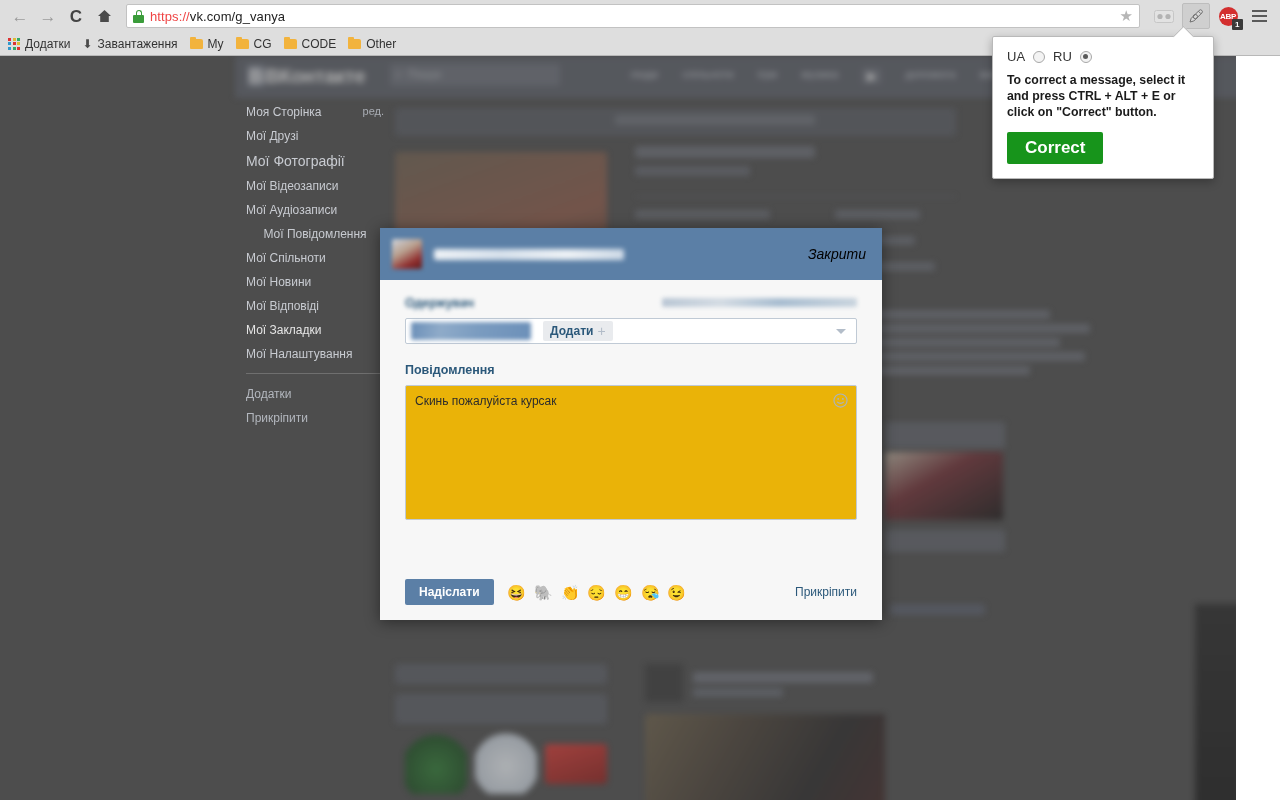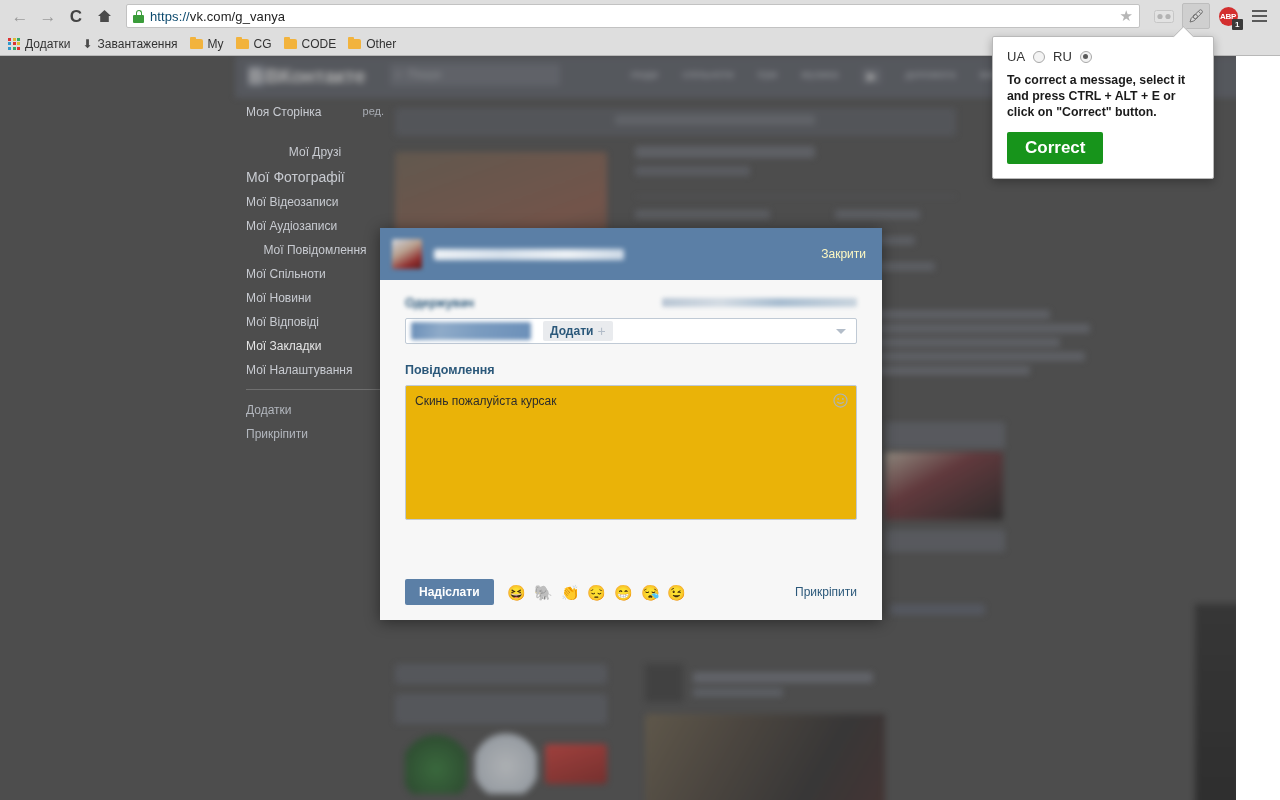--- a/index.html
+++ b/index.html
@@ -32,21 +32,21 @@
     flex: 1; height: 24px; margin: 0 6px 0 6px;
     background: #fff; border: 1px solid #c2c2c2; border-radius: 2px;
     display: flex; align-items: center; padding: 0 6px; gap: 6px;
     position: relative;
   }
   .lock-icon { width: 11px; height: 13px; position: relative; flex: 0 0 auto; }
   .lock-body { position: absolute; bottom: 0; left: 0; width: 11px; height: 8px; background: #3a9c3a; border-radius: 1px; }
   .lock-shackle { position: absolute; top: 0; left: 2.5px; width: 6px; height: 6px;
     border: 1.5px solid #3a9c3a; border-bottom: none; border-radius: 3px 3px 0 0; }
   .url-text { font-size: 13px; color: #222; white-space: nowrap; letter-spacing: .1px; }
-  .url-text .scheme { color: #0c4a6e; }
+  .url-text .scheme { color: #ef4444; }
   .star-icon { margin-left: auto; color: #b6b6b6; font-size: 15px; }
 
   .ext-btn {
     width: 28px; height: 26px; display: flex; align-items: center; justify-content: center;
     border-radius: 2px; flex: 0 0 auto; position: relative;
   }
   .ext-btn.pressed { background: #cfcfcf; border: 1px solid #bdbdbd; }
   .menu-btn { width: 26px; height: 26px; display: flex; flex-direction: column;
     align-items: center; justify-content: center; gap: 3px; }
   .menu-btn i { display: block; width: 15px; height: 2px; background: #5a5a5a; }
@@ -102,21 +102,21 @@
     z-index: 40; display: flex; flex-direction: column;
   }
   .modal-header {
     height: 52px; background: #5b7fa6; display: flex; align-items: center;
     padding: 0 16px 0 12px; position: relative;
   }
   .modal-avatar { width: 30px; height: 30px; border-radius: 2px; overflow: hidden; flex: 0 0 auto;
     background: linear-gradient(150deg,#cfd5dd 0%,#b9a08e 40%,#8f2d2d 75%,#5d2020 100%); filter: blur(2.2px); }
   .modal-title { margin-left: 12px; width: 190px; height: 11px; border-radius: 2px;
     background: linear-gradient(90deg,#eef2f6 0%,#d7e1ec 35%,#eef2f6 70%,#cdd9e6 100%); filter: blur(2.6px); }
-  .modal-close { margin-left: auto; color: #fef9c3; font-size: 12px; cursor: pointer; }
+  .modal-close { margin-left: auto; color: #000000; font-size: 14px; cursor: pointer; font-style: italic; }
 
   .modal-body { flex: 1; background: #f7f7f7; padding: 16px 25px 0 25px; }
   .field-head { display: flex; align-items: baseline; justify-content: space-between; margin-bottom: 8px; }
   .field-label { color: #2b587a; font-size: 12.5px; font-weight: bold; }
   .field-label.blurred { filter: blur(2.2px); }
   .field-hint { width: 195px; height: 9px; border-radius: 2px;
      background: linear-gradient(90deg,#b9c6d4 0%,#d3dbe3 30%,#a8bdd0 60%,#c9d4de 100%); filter: blur(2.2px); }
 
   .recipient-box {
     height: 26px; background: #fff; border: 1px solid #c0cad5; border-radius: 2px;
@@ -229,21 +229,21 @@
 
       <div class="vk-sidebar"></div>
     </div>
 
     <div style="position:absolute;left:235px;top:44px;width:160px;font-size:12px;">
       <div id="sidebar-list">
           <div class="vk-side-item" style="padding: 5px 11px; color: rgb(200, 203, 209); display: flex; justify-content: space-between; font-size: 12px;">
             <span>Моя Сторінка</span>
             <span style="color:#a9adb4;font-size:11px;">ред.</span>
           </div>
-          <div class="vk-side-item" style="padding: 5px 11px; color: rgb(200, 203, 209); display: flex; justify-content: center; font-size: 12px; margin-top: 16px;">
+          <div class="vk-side-item" style="padding: 5px 11px; color: rgb(200, 203, 209); display: flex; justify-content: flex-start; font-size: 12px;">
             <span>Мої Друзі</span>
             <span style="color:#a9adb4;font-size:11px;"></span>
           </div>
           <div class="vk-side-item" style="padding: 5px 11px; color: rgb(200, 203, 209); display: flex; justify-content: space-between; font-size: 14px;">
             <span>Мої Фотографії</span>
             <span style="color:#a9adb4;font-size:11px;"></span>
           </div>
           <div class="vk-side-item" style="padding: 5px 11px; color: rgb(200, 203, 209); display: flex; justify-content: space-between; font-size: 12px;">
             <span>Мої Відеозаписи</span>
             <span style="color:#a9adb4;font-size:11px;"></span>

